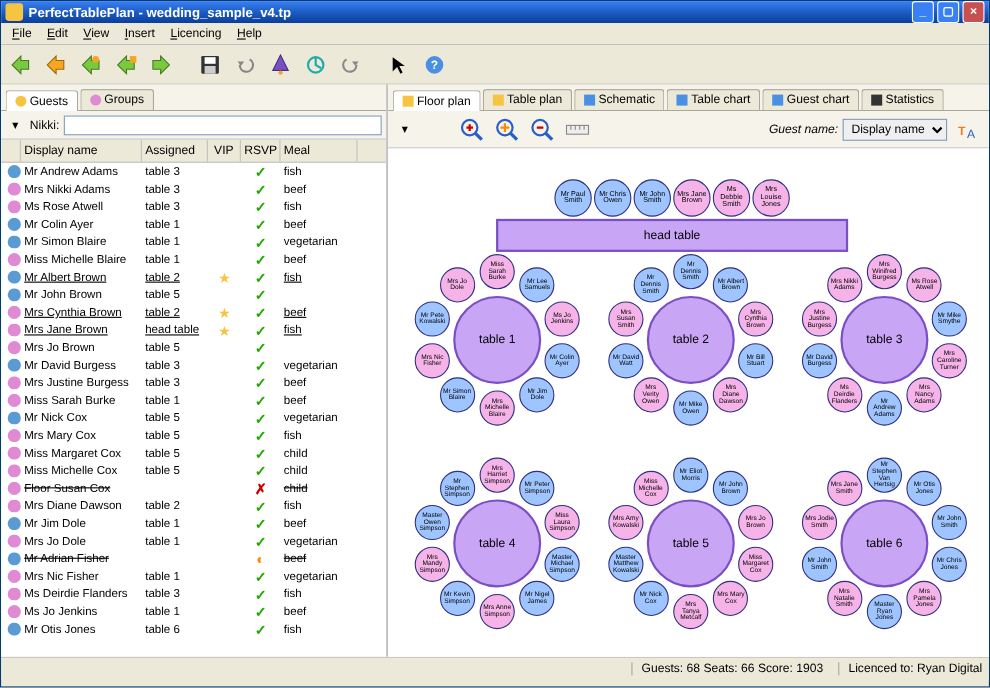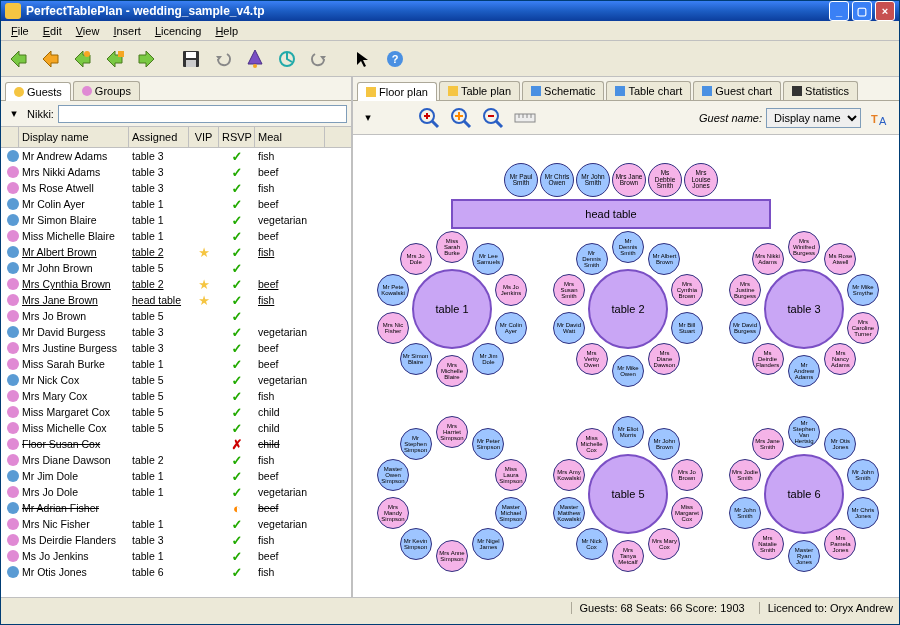--- a/index.html
+++ b/index.html
@@ -572,20 +572,21 @@
             <div class="seat m" style="left:126.96550401029953px;top:48.84094634875326px">Mr Mike Smythe</div>
             <div class="seat f" style="left:126.96550401029953px;top:87.15905365124674px">Mrs Caroline Turner</div>
             <div class="seat f" style="left:104.44268564213334px;top:118.15905365124675px">Mrs Nancy Adams</div>
             <div class="seat m" style="left:68px;top:130px">Mr Andrew Adams</div>
             <div class="seat f" style="left:31.557314357866673px;top:118.15905365124675px">Ms Deirdie Flanders</div>
             <div class="seat m" style="left:9.034495989700481px;top:87.15905365124675px">Mr David Burgess</div>
             <div class="seat f" style="left:9.034495989700474px;top:48.84094634875326px">Mrs Justine Burgess</div>
             <div class="seat f" style="left:31.55731435786666px;top:17.840946348753263px">Mrs Nikki Adams</div>
           </div>
           <div class="rtbl" style="left: 12px; top: 275px;">
+            <div class="center">table 4</div>
             <div class="seat f" style="left:68px;top:6px">Mrs Harriet Simpson</div>
             <div class="seat m" style="left:104.44268564213334px;top:17.840946348753256px">Mr Peter Simpson</div>
             <div class="seat f" style="left:126.96550401029953px;top:48.84094634875326px">Miss Laura Simpson</div>
             <div class="seat m" style="left:126.96550401029953px;top:87.15905365124674px">Master Michael Simpson</div>
             <div class="seat m" style="left:104.44268564213334px;top:118.15905365124675px">Mr Nigel James</div>
             <div class="seat f" style="left:68px;top:130px">Mrs Anne Simpson</div>
             <div class="seat m" style="left:31.557314357866673px;top:118.15905365124675px">Mr Kevin Simpson</div>
             <div class="seat f" style="left:9.034495989700481px;top:87.15905365124675px">Mrs Mandy Simpson</div>
             <div class="seat m" style="left:9.034495989700474px;top:48.84094634875326px">Master Owen Simpson</div>
             <div class="seat m" style="left:31.55731435786666px;top:17.840946348753263px">Mr Stephen Simpson</div>
@@ -617,15 +618,15 @@
             <div class="seat f" style="left:31.55731435786666px;top:17.840946348753263px">Mrs Jane Smith</div>
           </div>
         </div>
     </div>
   </div>
 </div>
 
 <div class="statusbar">
   <div class="pane">
     <span>Guests: 68 Seats: 66 Score: 1903</span>
-    <span>Licenced to: Oryx Andrew</span>
+    <span>Licenced to: Ryan Digital</span>
   </div>
 </div>
 
 </body></html>

